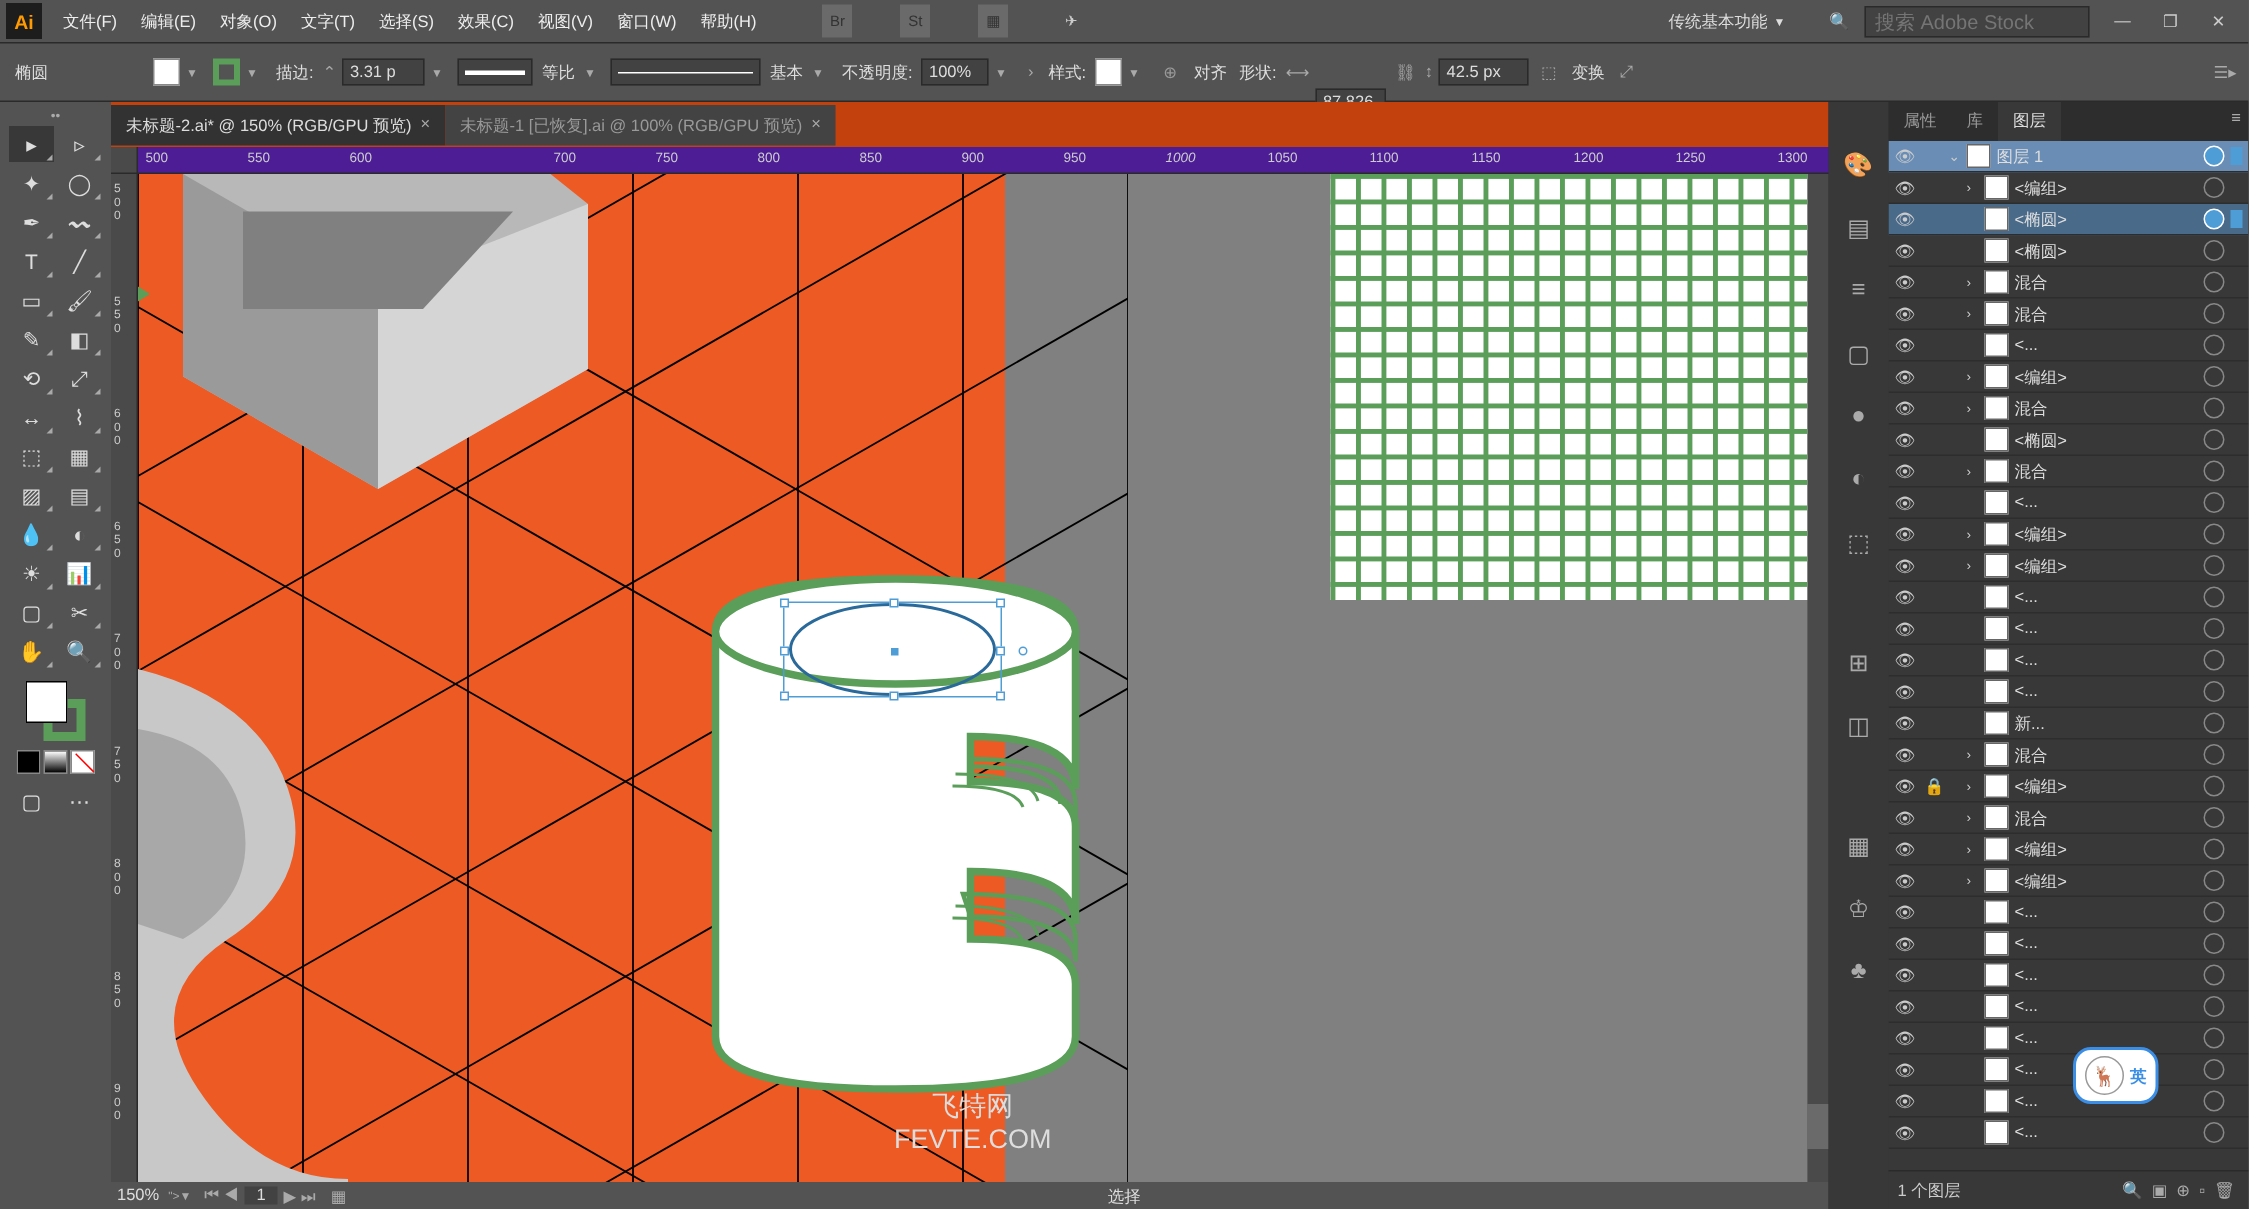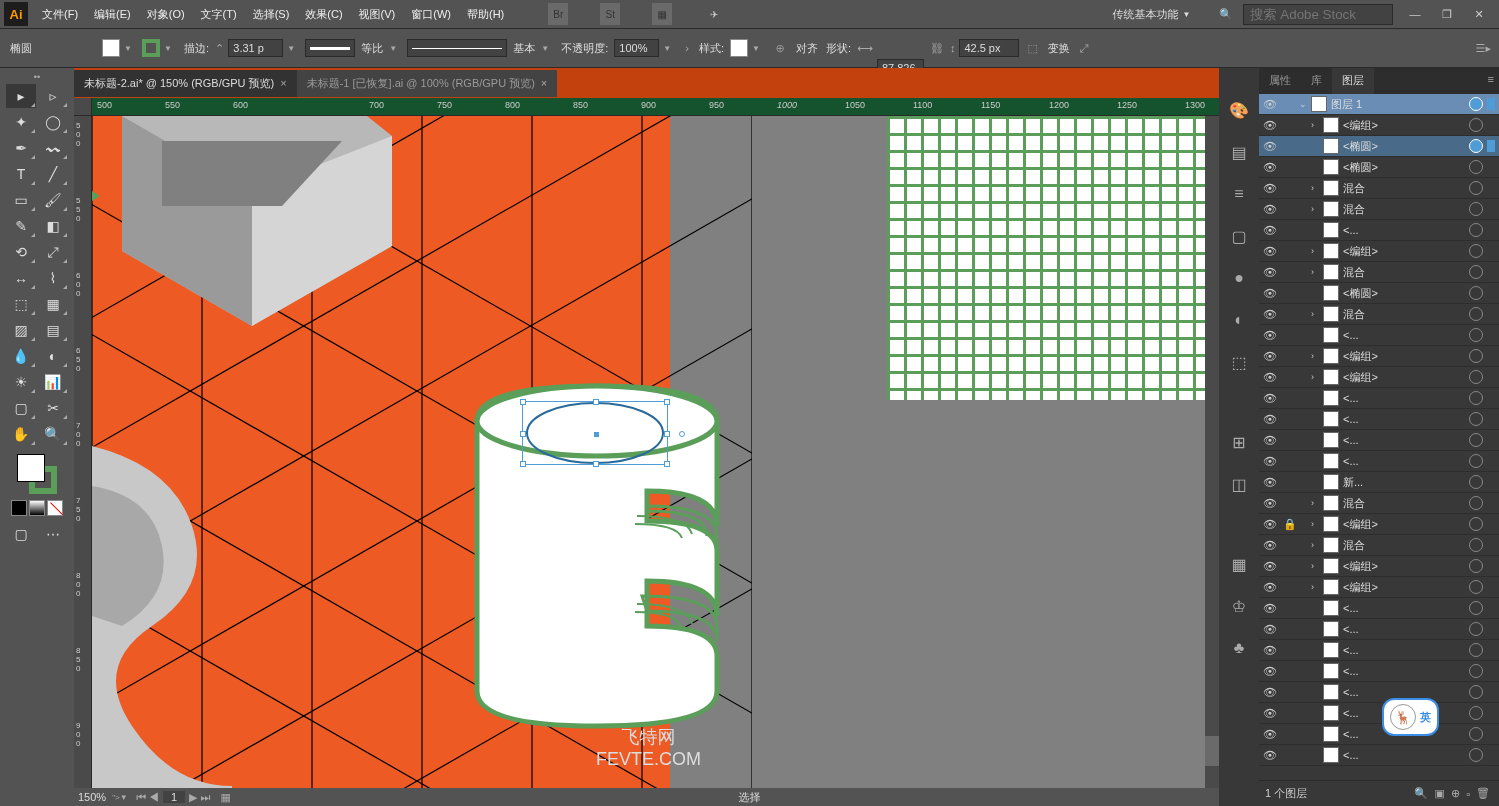--- a/index.html
+++ b/index.html
@@ -27,21 +27,21 @@
 .fill-stroke{margin-top:6px;position:relative;width:40px;height:40px}
 .fs-fill{position:absolute;width:28px;height:28px;background:#fff;border:1px solid #000}
 .fs-stroke{position:absolute;right:0;bottom:0;width:28px;height:28px;border:6px solid #5a9e5a;background:#535353}
 .mini-sw{display:flex;gap:2px;margin-top:6px}
 .mini-sw>div{width:16px;height:16px;border:1px solid #888}
 .center{flex:1;display:flex;flex-direction:column;background:#323232;min-width:0}
 .tabs{height:30px;background:#c2410c;display:flex;align-items:center}
 .tab{padding:6px 10px;background:#323232;color:#ddd;display:flex;align-items:center;gap:6px;font-size:11px}
 .tab.inactive{background:#434343;color:#999}
 .tab-close{color:#aaa}
-.ruler-h{height:18px;background:#14532d;position:relative;border-bottom:1px solid #2a2a2a;overflow:hidden}
+.ruler-h{height:18px;background:#4c1d95;position:relative;border-bottom:1px solid #2a2a2a;overflow:hidden}
 .ruler-v{width:18px;background:#4a4a4a;border-right:1px solid #2a2a2a;position:relative;overflow:hidden}
 .tick{position:absolute;font-size:9px;color:#ccc}
 .canvas-wrap{flex:1;display:flex;min-height:0}
 .canvas{flex:1;background:#808080;position:relative;overflow:hidden}
 .artboard{position:absolute;left:0;top:0;width:578px;height:680px;background:#ed5a24}
 .grid-pattern{position:absolute;left:795px;top:0;width:318px;height:284px;background:#fff;background-image:linear-gradient(#5a9e5a 3px,transparent 3px),linear-gradient(90deg,#5a9e5a 3px,transparent 3px);background-size:17px 17px}
 .selbox{position:absolute;border:1px solid #4f9dd6}
 .selhandle{position:absolute;width:6px;height:6px;background:#fff;border:1px solid #4f9dd6}
 .selcenter{position:absolute;width:5px;height:5px;background:#4f9dd6}
 .status{height:18px;background:#535353;display:flex;align-items:center;padding:0 4px;font-size:11px;color:#ddd}

